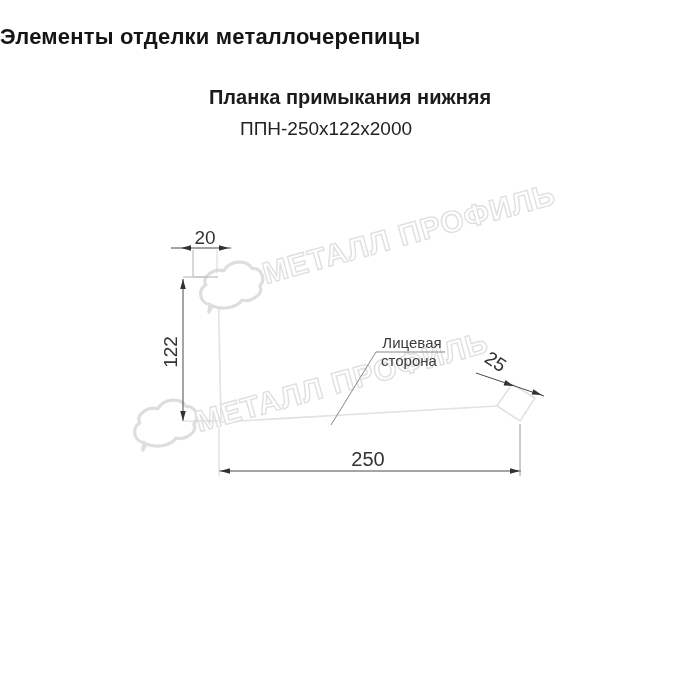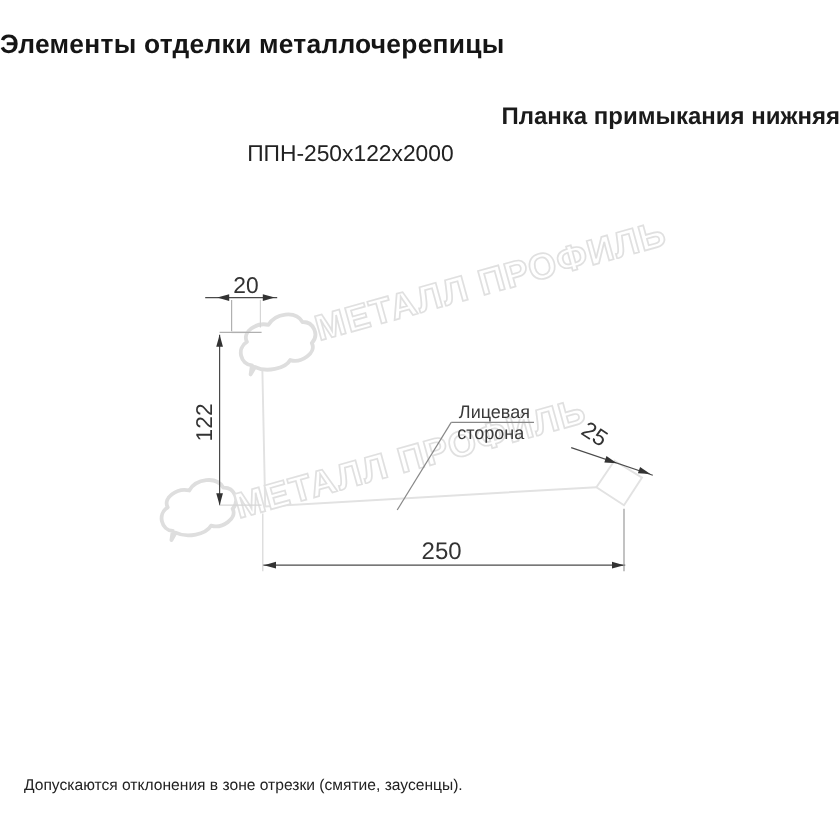--- a/index.html
+++ b/index.html
@@ -8,26 +8,26 @@
     background:#ffffff;
     font-family:"Liberation Sans","DejaVu Sans",sans-serif;
     color:#111;
   }
   .abs{position:absolute;}
   .title-main{
     top:24px;left:0;width:700px;
     font-size:22px;font-weight:700;color:#151515;letter-spacing:.2px;
   }
   .title-sub{
-    top:86px;left:0;width:700px;text-align:right;
+    top:86px;left:0;width:700px;text-align:center;
     font-size:20px;font-weight:700;color:#1b1b1b;
   }
   .title-code{
     top:118px;left:0;width:584px;text-align:center;
-    font-size:19px;font-weight:400;color:#222;
+    font-size:19px;font-weight:400;color:#222;padding-left:34px;
   }
   .notes{
     left:20px;top:644px;
     font-size:13px;line-height:20px;color:#222;
   }
   svg text{font-family:"Liberation Sans","DejaVu Sans",sans-serif;}
   .dim-text{fill:#333;font-size:19px;}
   .dim-text-big{fill:#333;font-size:20px;}
   .label-text{fill:#3a3a3a;font-size:15px;}
   .wm-text{
@@ -109,14 +109,13 @@
 
   <g>
     <line x1="376" y1="352" x2="445" y2="352" stroke="#888" stroke-width="1"></line>
     <line x1="376" y1="352" x2="331" y2="425" stroke="#888" stroke-width="1"></line>
     <text class="label-text" x="412" y="348" text-anchor="middle">Лицевая</text>
     <text class="label-text" x="409" y="366" text-anchor="middle">сторона</text>
   </g>
 </svg>
 
 <div class="abs notes">
-  <div>Допускаются отклонения в зоне отрезки (смятие, заусенцы).</div>
 </div>
 
 </body></html>

